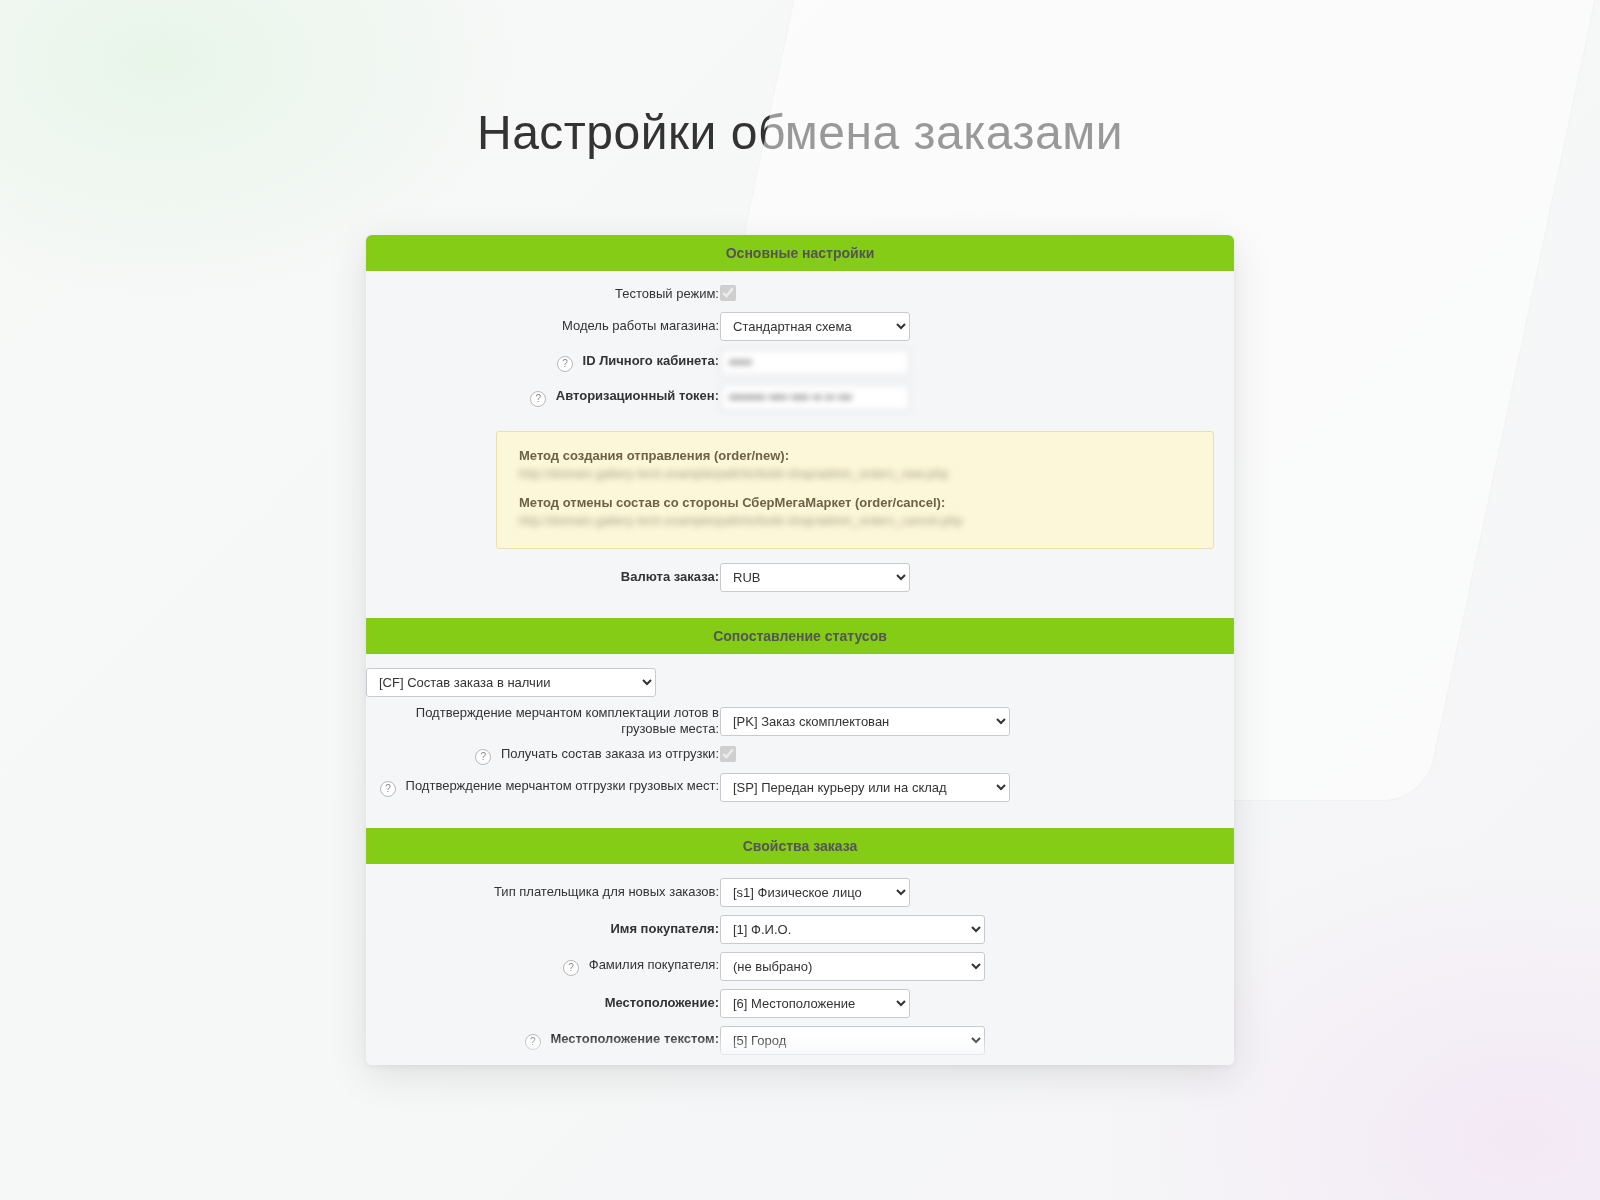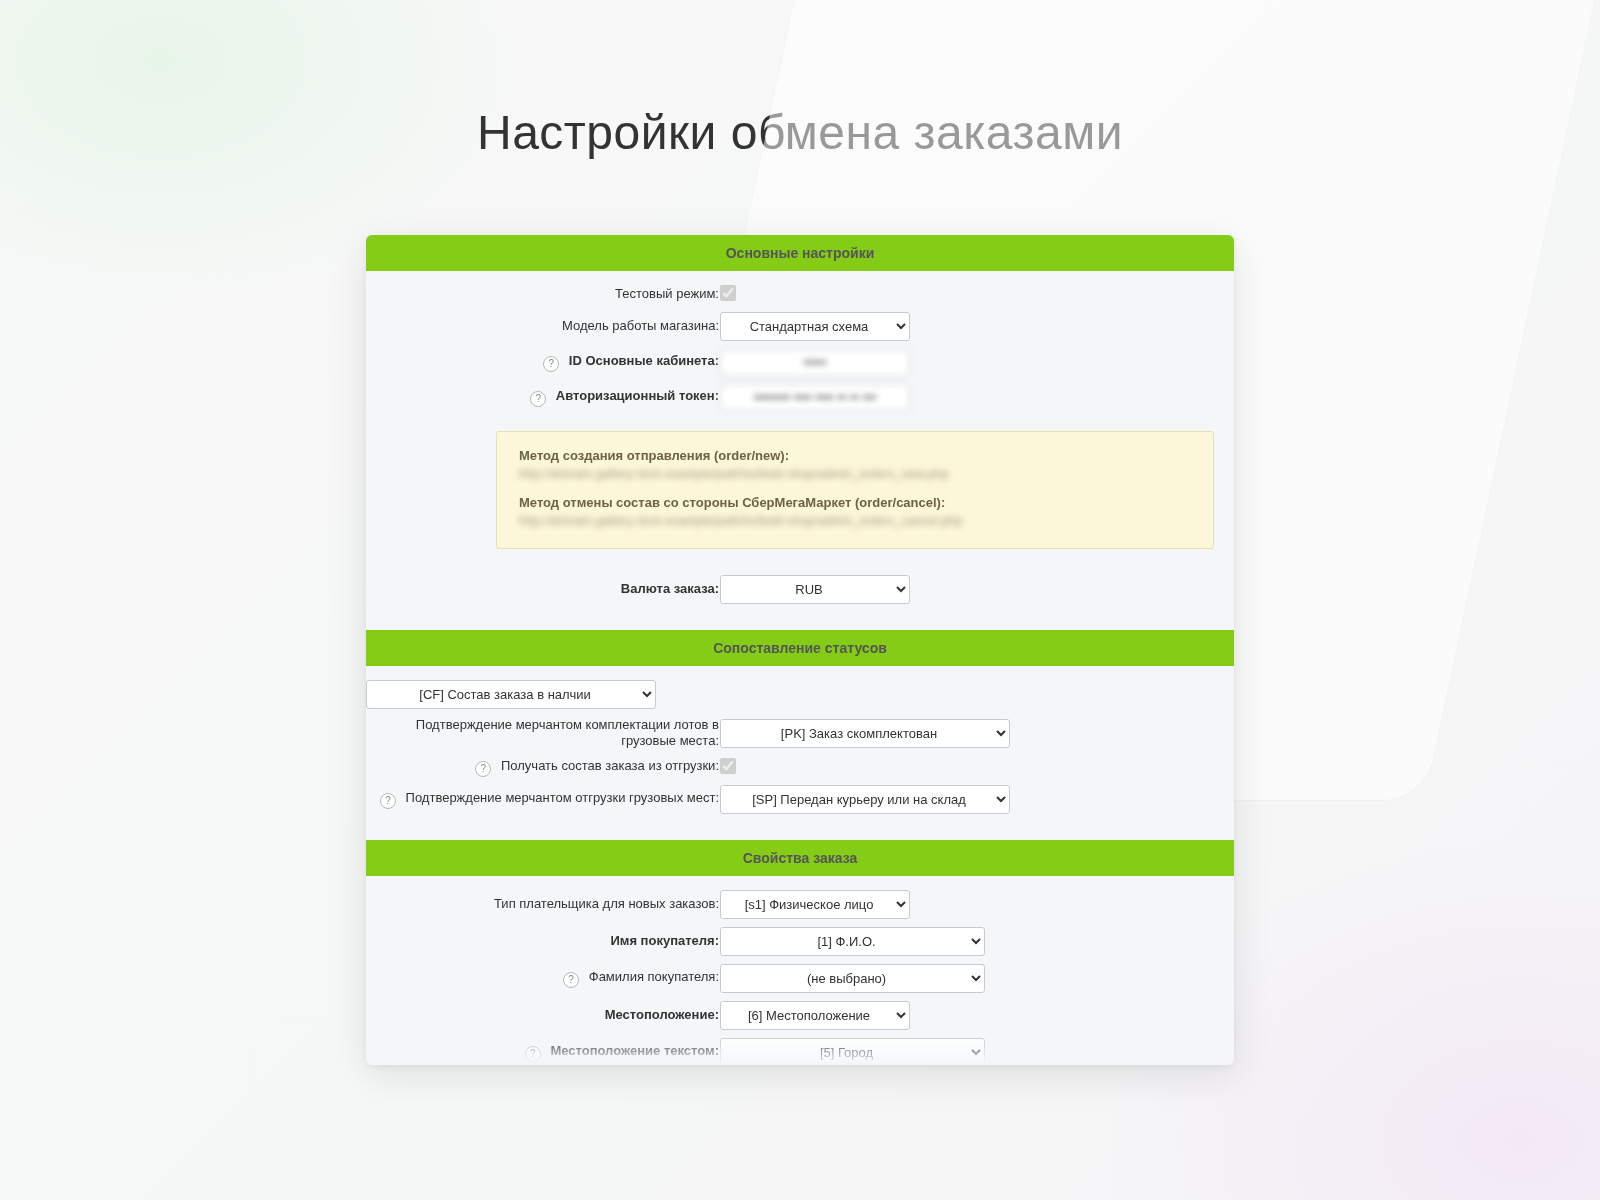--- a/index.html
+++ b/index.html
@@ -89,31 +89,30 @@
 }
 .field-col input[type="text"],
 .field-col select {
   background: #fff;
   border: 1px solid #c7cbd1;
   border-radius: 3px;
   padding: 5px 8px;
   font-size: 13px;
   color: #333;
   font-family: inherit;
-  text-align: center;
 }
 .field-col input[type="checkbox"] {
   width: 16px;
   height: 16px;
   accent-color: #9aa;
 }
 .w-medium { width: 190px; }
 .w-wide   { width: 290px; }
 .notice-box {
-  margin: 16px 20px 22px 130px;
+  margin: 16px 20px 10px 130px;
   background: #fdf7d9;
   border: 1px solid #e8e0b0;
   border-radius: 3px;
   padding: 16px 22px 20px;
   font-size: 13px;
   color: #6e6244;
 }
 .notice-box .nb-title {
   font-weight: 700;
   margin-bottom: 4px;
@@ -163,21 +162,21 @@
       <div class="field-col">
         <select class="w-medium">
           <option>Стандартная схема</option>
         </select>
       </div>
     </div>
 
     <div class="row">
       <div class="label-col">
         <span class="help-icon">?</span>
-        <b>ID Основные кабинета:</b>
+        <b>ID Личного кабинета:</b>
       </div>
       <div class="field-col">
         <input type="text" class="w-medium blur-input" value="•••••" style="">
       </div>
     </div>
 
     <div class="row">
       <div class="label-col">
         <span class="help-icon">?</span>
         <b>Авторизационный токен:</b>

